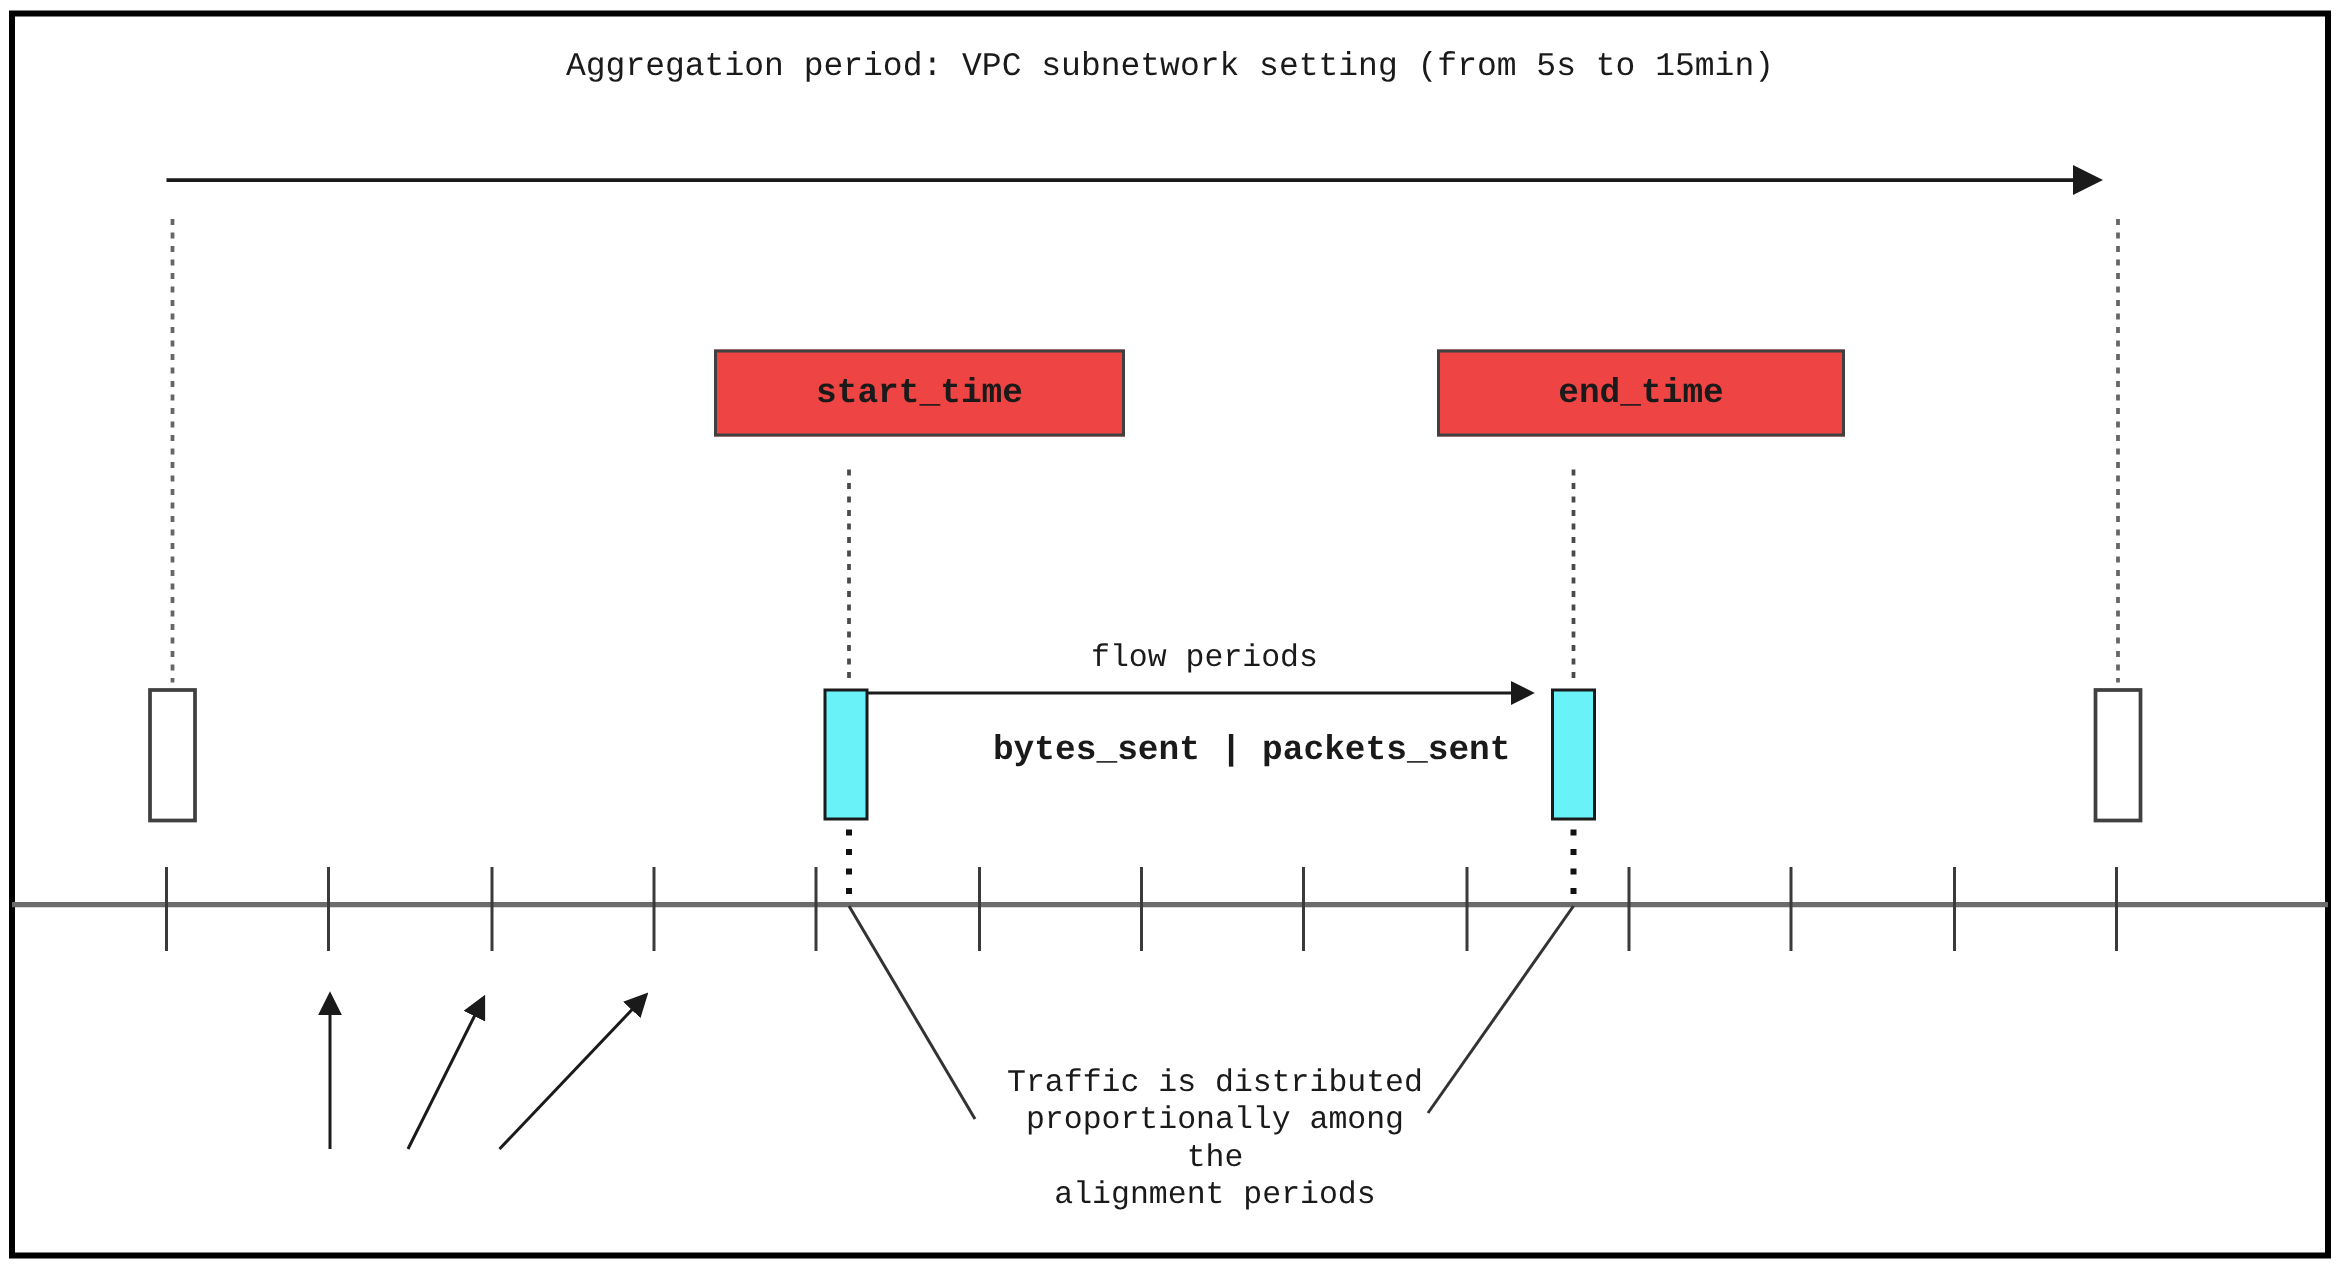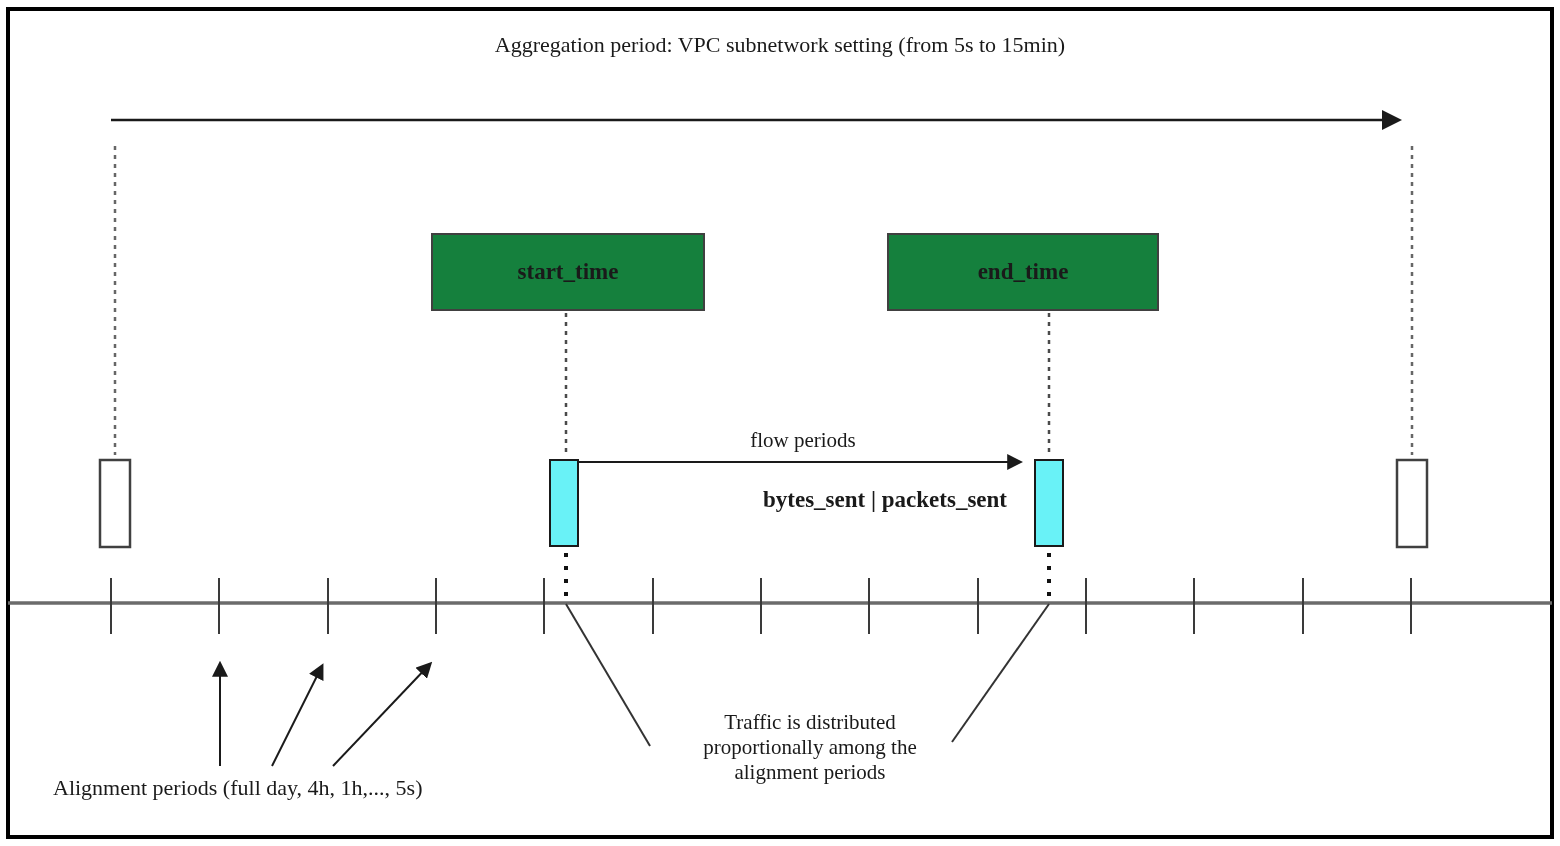--- a/index.html
+++ b/index.html
@@ -5,21 +5,21 @@
   html, body {
     margin: 0;
     padding: 0;
     background: #ffffff;
   }
   #canvas {
     position: relative;
     width: 1560px;
     height: 846px;
     background: var(--background, #ffffff);
-    font-family: Liberation Serif, serif;
+    font-family: Liberation Mono, monospace;
     color: var(--text, #1a1a1a);
     overflow: hidden;
   }
   #frame {
     position: absolute;
     left: 6px;
     top: 7px;
     width: 1540px;
     height: 824px;
     border: 4px solid var(--border, #000000);
@@ -33,32 +33,33 @@
   #title {
     left: 0;
     top: 32px;
     width: 100%;
     text-align: center;
     font-size: 22px;
   }
   .time-box {
     position: absolute;
     top: 233px;
-    height: 78px;
+    height: 58px;
     border: 2px solid var(--open-bar-border, #404040);
-    background: #15803d;
+    background: #ef4444;
     box-sizing: border-box;
     display: flex;
     align-items: center;
     justify-content: center;
     font-weight: bold;
     font-size: 23px;
+    margin-left: 45px;
   }
   #start-box { left: 431px; width: 274px; }
-  #end-box   { left: 887px; width: 272px; }
+  #end-box   { left: 913px; width: 272px; }
   #flow-duration {
     left: 653px;
     top: 428px;
     width: 300px;
     text-align: center;
     font-size: 21px;
   }
   #metrics {
     left: 607px;
     top: 487px;
@@ -153,17 +154,16 @@
 
   <div class="time-box" id="start-box">
     <span>start_time</span>
   </div>
   <div class="time-box" id="end-box">
     <span>end_time</span>
   </div>
 
   <div class="label" id="flow-duration">flow periods</div>
   <div class="label" id="metrics">bytes_sent | packets_sent</div>
-  <div class="label" id="alignment-label">Alignment periods (full day, 4h, 1h,..., 5s)</div>
   <div class="label" id="traffic-note">Traffic is distributed
 proportionally among the
 alignment periods</div>
 </div>
 
 </body></html>

